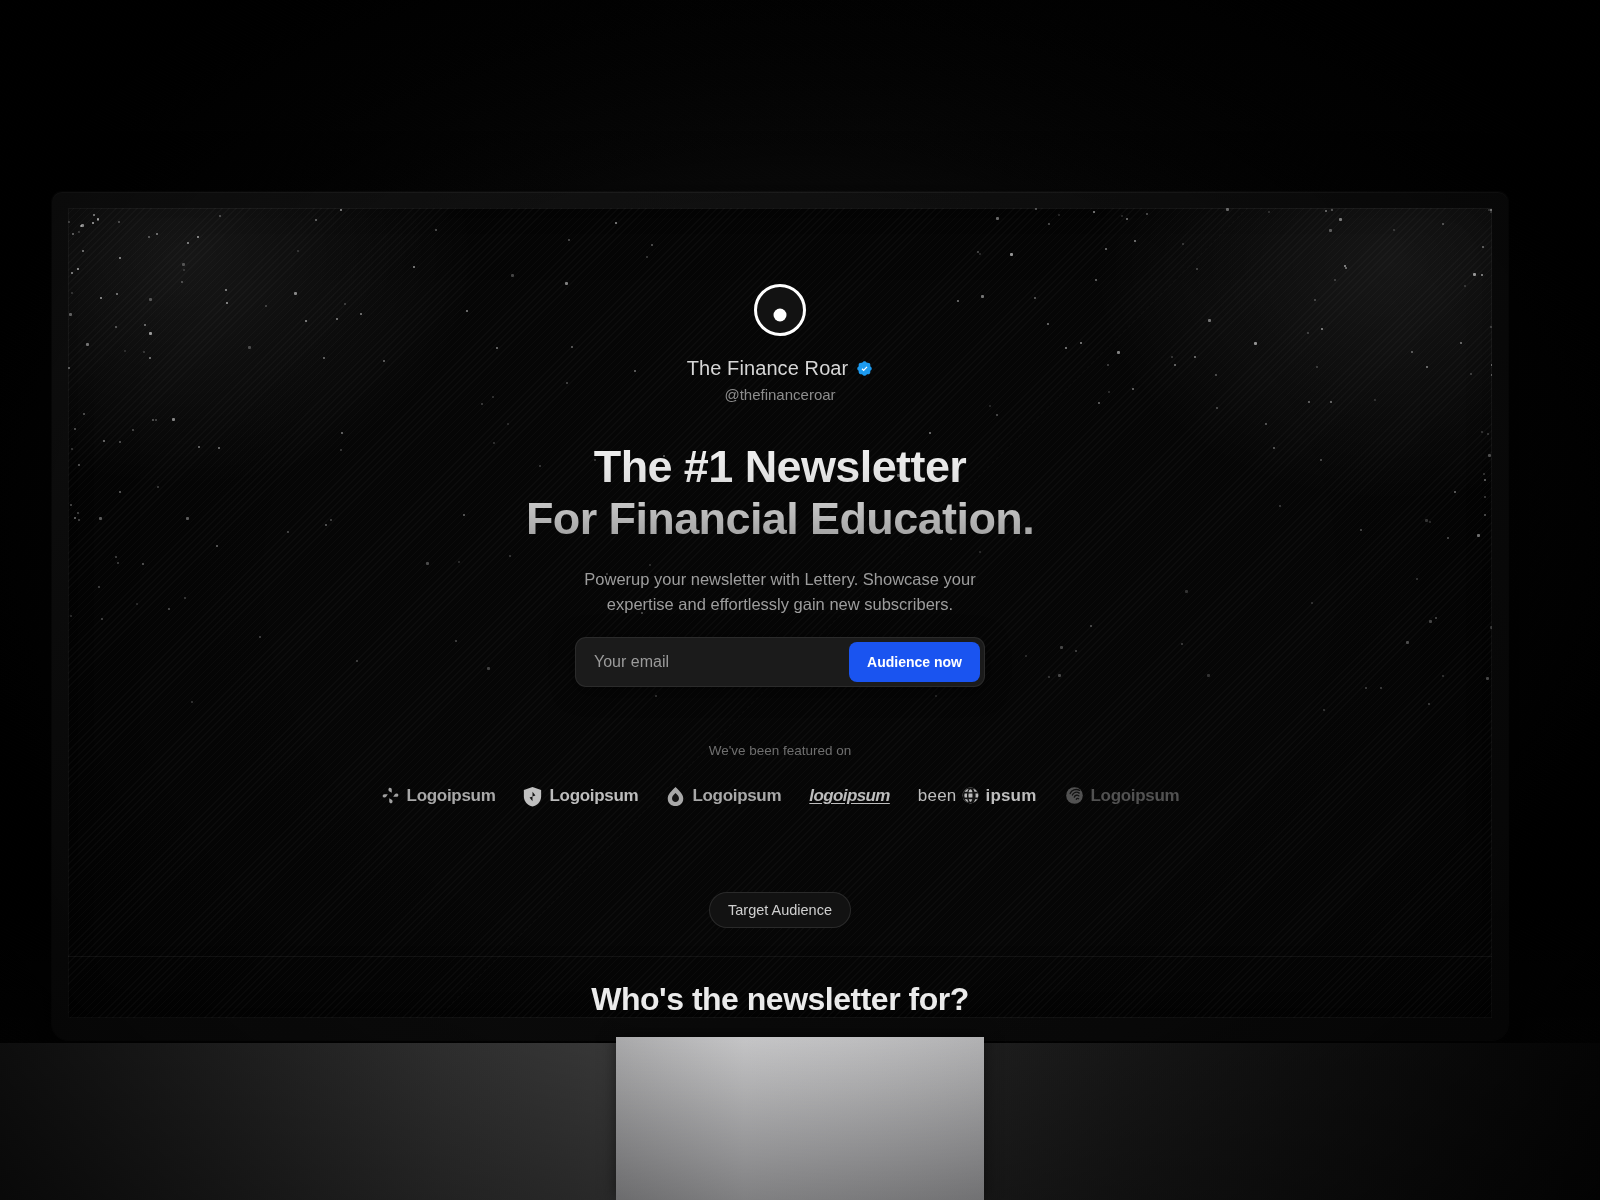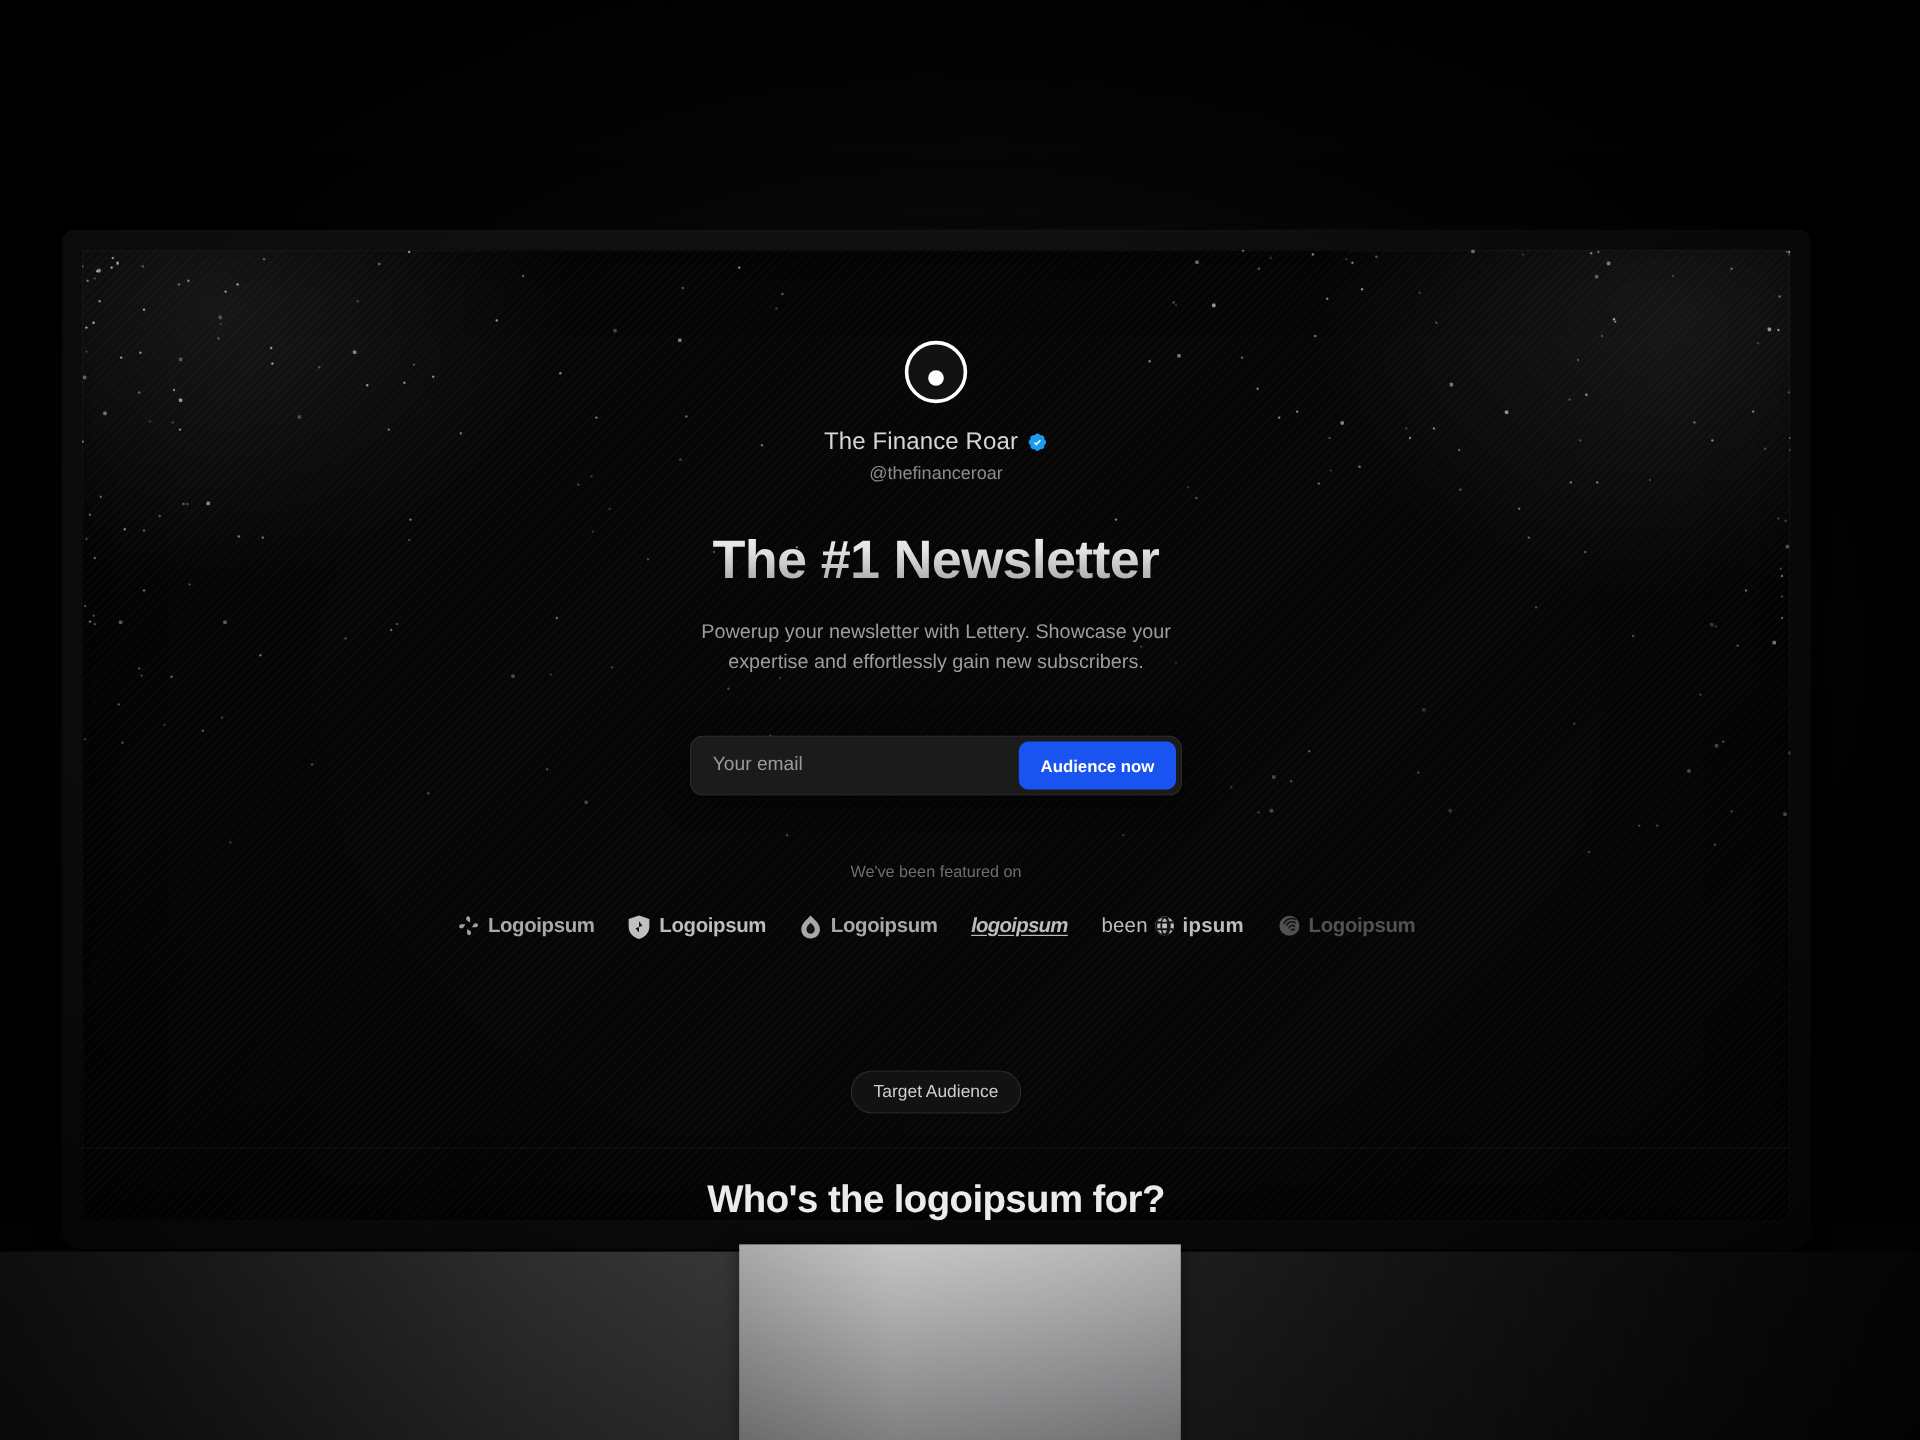--- a/index.html
+++ b/index.html
@@ -158,21 +158,21 @@
     margin-top:22px;
     text-align:center;
     font-size:16.5px;
     line-height:1.5;
     color:#9d9d9d;
     max-width:430px;
   }
 
   
   .subscribe {
-    margin-top:48px;
+    margin-top:20px;
     width:410px;
     height:50px;
     background:#1b1b1b;
     border:1px solid rgba(255,255,255,.07);
     border-radius:11px;
     display:flex; align-items:center;
     padding:4px;
     box-shadow:0 4px 22px rgba(0,0,0,.6);
   }
   .email-input {
@@ -549,20 +549,21 @@
             <svg class="verified" viewBox="0 0 24 24">
               <path fill="#1d9bf0" d="M22.25 12c0-1.43-.88-2.67-2.19-3.34.46-1.39.2-2.9-.81-3.91s-2.52-1.27-3.91-.81C14.67 2.63 13.43 1.75 12 1.75s-2.67.88-3.34 2.19c-1.39-.46-2.9-.2-3.91.81s-1.27 2.52-.81 3.91C2.63 9.33 1.75 10.57 1.75 12s.88 2.67 2.19 3.34c-.46 1.39-.2 2.9.81 3.91s2.52 1.27 3.91.81c.67 1.31 1.91 2.19 3.34 2.19s2.67-.88 3.34-2.19c1.39.46 2.9.2 3.91-.81s1.27-2.52.81-3.91c1.31-.67 2.19-1.91 2.19-3.34z"></path>
               <path fill="#ffffff" d="M10.86 15.8l-3-2.88 1.24-1.29 1.73 1.66 4.05-4.28 1.31 1.24z"></path>
             </svg>
           </div>
 
           <div class="handle">@thefinanceroar</div>
 
           <h1 class="headline">
             <span>The #1 Newsletter</span>
+            <span class="l2">For Financial Education.</span>
           </h1>
 
           <p class="subhead">Powerup your newsletter with Lettery. Showcase your expertise and effortlessly gain new subscribers.</p>
 
           <div class="subscribe">
             <input class="email-input" type="email" placeholder="Your email" style="">
             <button class="subscribe-btn">Audience now</button>
           </div>
 
           <div class="featured-label">We've been featured on</div>
@@ -622,21 +623,21 @@
               </svg>
               <span>Logoipsum</span>
             </div>
 
           </div>
         </div>
 
         <div class="audience-wrap">
           <div class="pill">Target Audience</div>
           <div class="section-divider"></div>
-          <h2 class="section-title">Who's the logoipsum for?</h2>
+          <h2 class="section-title">Who's the newsletter for?</h2>
         </div>
 
       </div>
     </div>
   </div>
 
   <div class="desk-left"></div>
   <div class="desk-right"></div>
   <div class="desk-grain"></div>
   <div class="stand-neck"></div>

